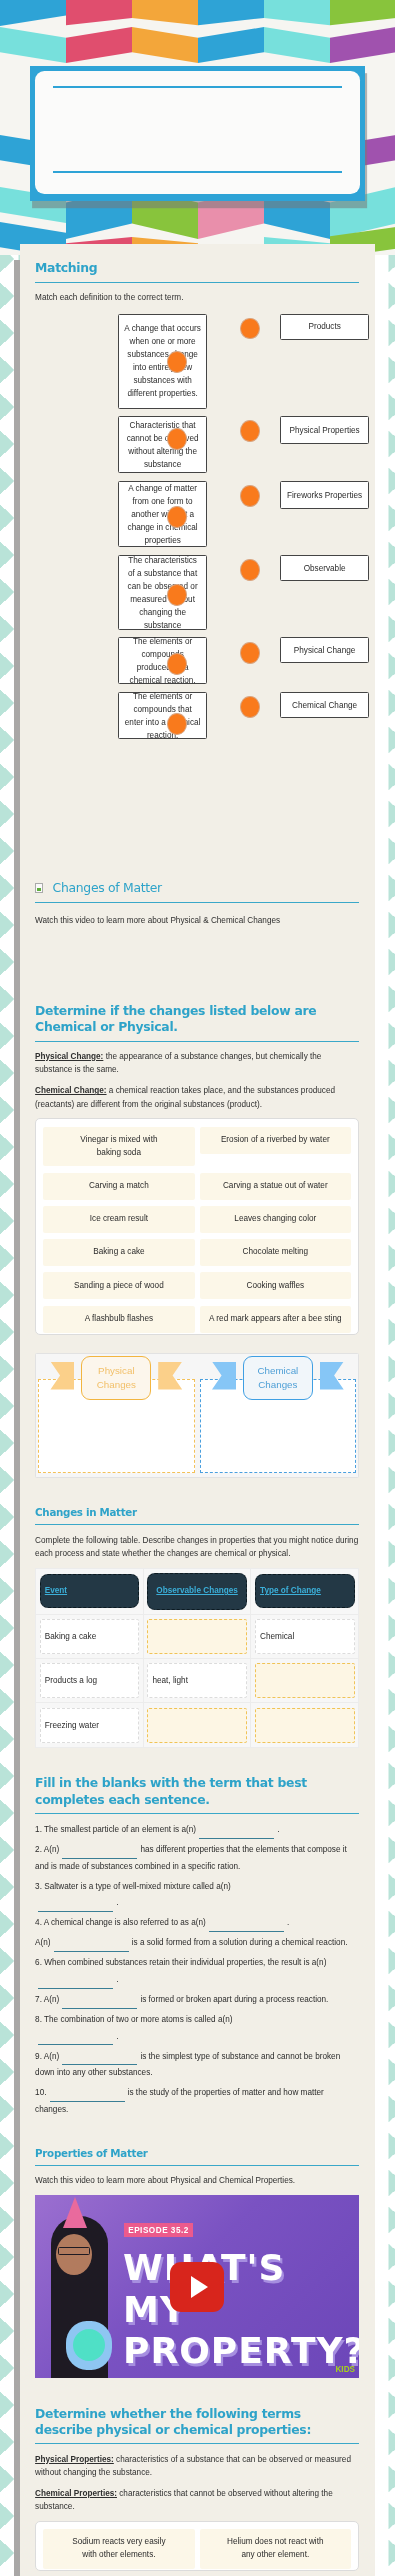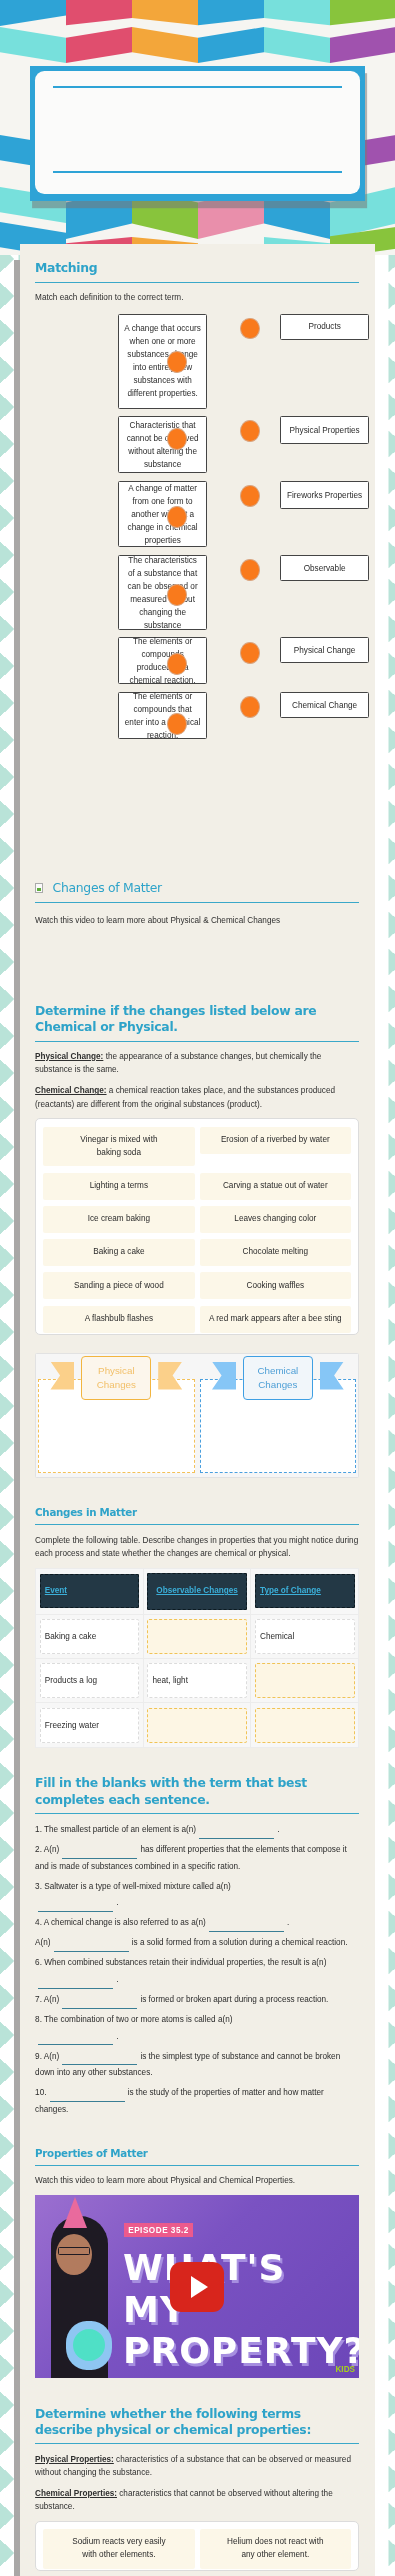--- a/index.html
+++ b/index.html
@@ -181,21 +181,21 @@
     top: -18.5px;
     width: 24px; height: 28px;
   }
   .ribbon-label {
     position: absolute;
     top: -24px;
     left: 50%;
     transform: translateX(-50%);
     width: 70px;
     height: 44px;
-    border-radius: 4px;
+    border-radius: 9px;
     display: flex; align-items: center; justify-content: center;
     text-align: center;
     font-size: 9.8px;
     line-height: 1.45;
     z-index: 2;
   }
   .orange .ribbon-label { background: #fcf6ec; border: 1px solid #f2b540; color: #f2c06a; }
   .blue .ribbon-label { background: #f1f6fa; border: 1px solid #3f9fe3; color: #4e9fd6; }
 
   
@@ -207,21 +207,21 @@
   }
   .ctable td {
     border: 0.5px solid #ececec;
     padding: 4.1px 3.6px;
     vertical-align: middle;
     width: 33.3%;
   }
   .th-cell {
     background: #233845;
     border: 0.5px dashed #0d1a21;
-    border-radius: 1px;
+    border-radius: 8px;
     min-height: 34px;
     display: flex; align-items: center;
     padding: 4.1px 4.1px;
     color: #3bafd9;
     font-weight: bold;
     font-size: 8.2px;
     text-decoration: underline;
     line-height: 1.55;
   }
   .th-cell.center { justify-content: center; text-align: center; }
@@ -466,23 +466,23 @@
     <div style="height:41px"></div>
   </section>
 
   <section class="section">
     <h2 class="sec-title">Determine if the changes listed below are Chemical or Physical.</h2>
     <p class="instr"><b>Physical Change:</b><span> the appearance of a substance changes, but chemically the substance is the same.</span></p>
     <p class="instr"><b>Chemical Change:</b><span> a chemical reaction takes place, and the substances produced (reactants) are different from the original substances (product).</span></p>
     <div class="sort-box">
       <div class="sort-card narrow">Vinegar is mixed with baking soda</div>
       <div class="sort-card">Erosion of a riverbed by water</div>
-      <div class="sort-card">Lighting a terms</div>
+      <div class="sort-card">Carving a match</div>
       <div class="sort-card">Carving a statue out of water</div>
-      <div class="sort-card">Ice cream baking</div>
+      <div class="sort-card">Ice cream result</div>
       <div class="sort-card">Leaves changing color</div>
       <div class="sort-card">Baking a cake</div>
       <div class="sort-card">Chocolate melting</div>
       <div class="sort-card">Sanding a piece of wood</div>
       <div class="sort-card">Cooking waffles</div>
       <div class="sort-card">A flashbulb flashes</div>
       <div class="sort-card">A red mark appears after a bee sting</div>
     </div>
     <div class="buckets">
       <div class="bucket orange">

